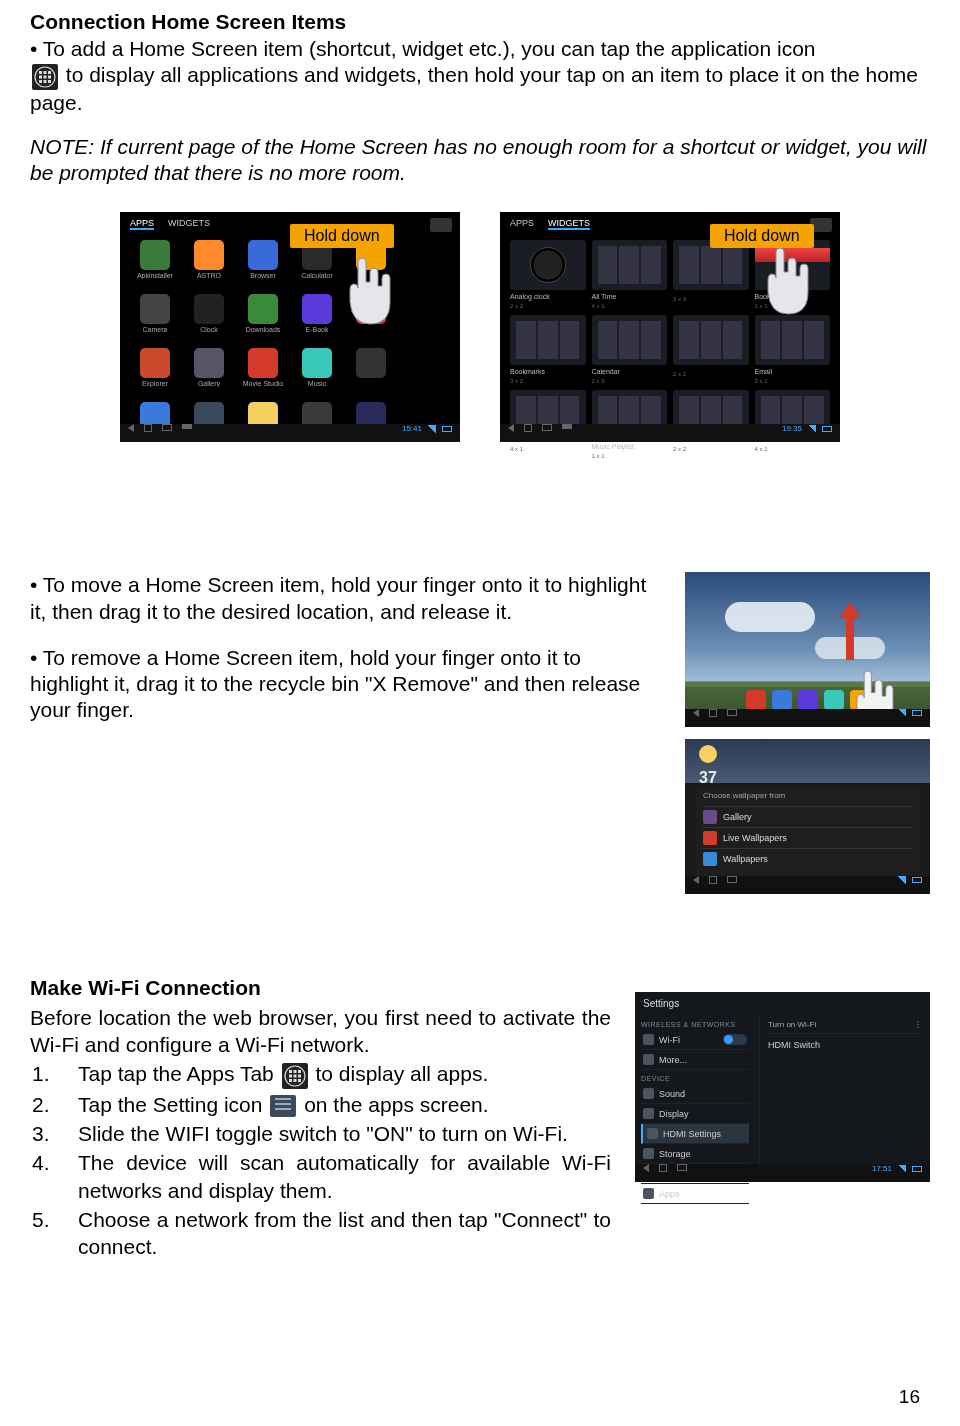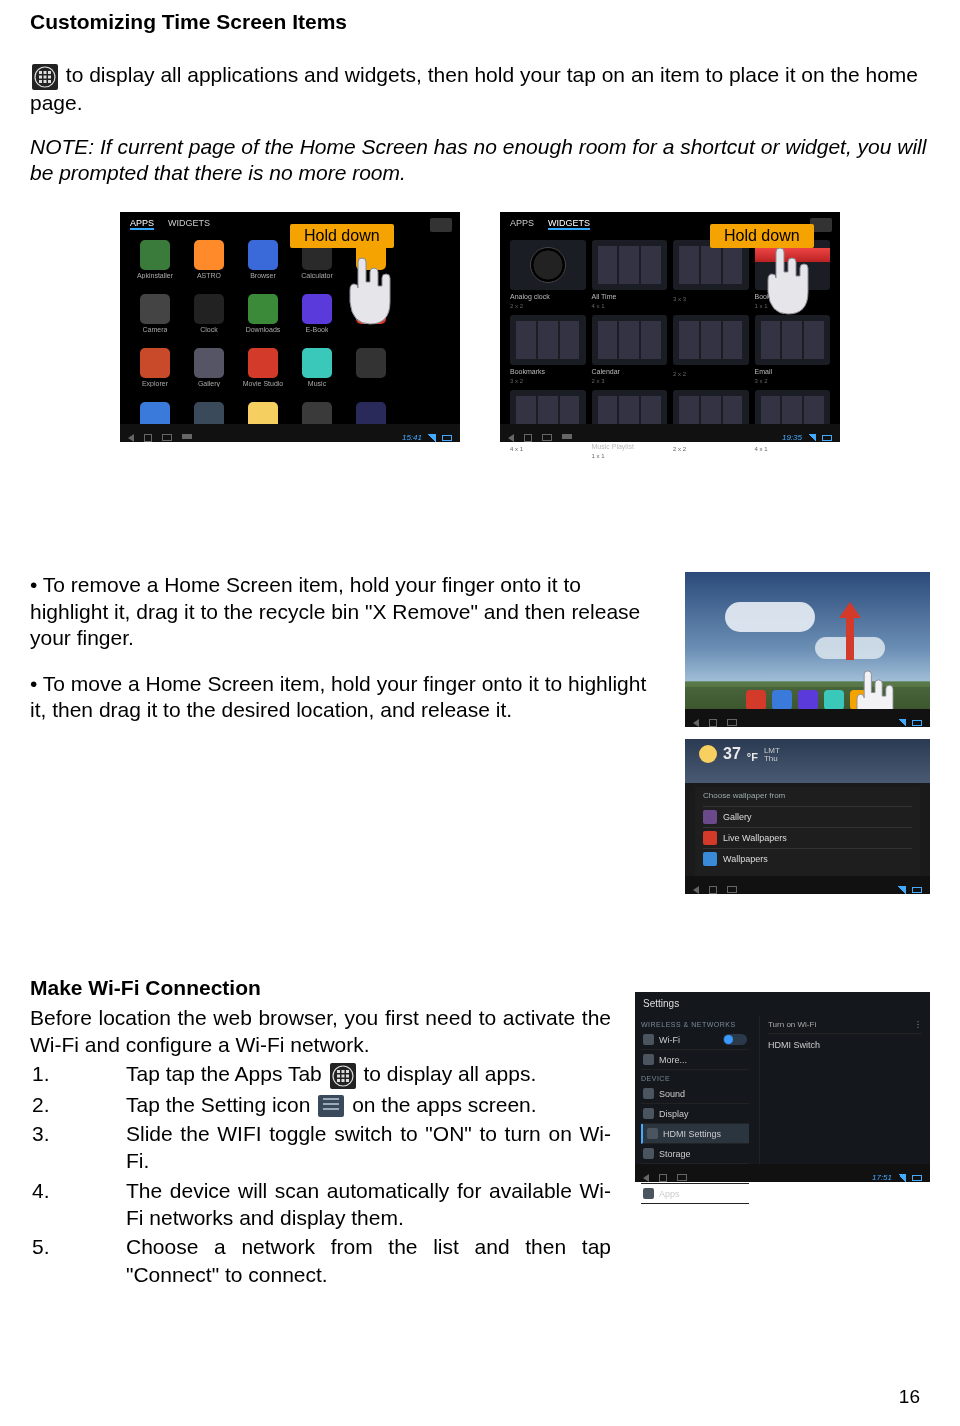--- a/index.html
+++ b/index.html
@@ -81,23 +81,22 @@
     justify-content: flex-start; gap: 2px;
   }
   .app-ico {
     width: 30px; height: 30px; border-radius: 5px;
   }
   .app-lbl { color: #aaa; font-size: 7px; white-space: nowrap; overflow: hidden; text-overflow: ellipsis; max-width: 48px; }
 
   .nav-bar {
     position: absolute; left: 0; right: 0; bottom: 0;
     height: 18px; background: #111;
-    display: flex; justify-content: space-between; align-items: flex-end;
+    display: flex; justify-content: space-between; align-items: flex-start;
     padding: 0 8px;
-    font-style: italic;
   }
   .nav-left { display: flex; gap: 10px; }
   .nav-tri { width: 0; height: 0; border-top: 4px solid transparent; border-bottom: 4px solid transparent; border-right: 6px solid #666; }
   .nav-sq { width: 8px; height: 8px; border: 1px solid #666; }
   .nav-rect { width: 10px; height: 7px; border: 1px solid #666; }
   .nav-dots { width: 10px; height: 5px; background: #666; }
   .nav-right { color: #4af; font-size: 8px; display: flex; gap: 6px; align-items: center; }
   .nav-sig { width: 8px; height: 8px; background: linear-gradient(45deg, transparent 50%, #4af 50%); }
   .nav-bat { width: 10px; height: 6px; border: 1px solid #4af; }
 
@@ -162,40 +161,40 @@
     width: 245px; height: 155px; background: #1a1a1a; position: relative;
     overflow: hidden;
   }
   .wallpaper-shot .sky2 {
     position: absolute; left: 0; right: 0; top: 0; height: 44px;
     background: linear-gradient(#2a3a52, #4a5a72);
   }
   .temp-widget {
     position: absolute; left: 14px; top: 6px;
     color: #eaeaea; font-size: 16px; font-weight: bold;
-    display: flex; align-items: flex-end; gap: 6px;
+    display: flex; align-items: flex-start; gap: 6px; flex-direction: column;
   }
   .temp-sun { width: 18px; height: 18px; border-radius: 50%; background: #f7d060; }
   .temp-small { font-size: 8px; color: #ccc; font-weight: normal; line-height: 1; }
   .darkpanel {
     position: absolute; left: 10px; right: 10px; top: 48px; bottom: 14px;
     background: #1e1e1e; border-radius: 3px; padding: 4px 8px;
     font-size: 9px; color: #ddd;
   }
   .darkpanel .hdr { color: #9aa; font-size: 8px; margin-bottom: 6px; }
   .darkpanel .row { display: flex; align-items: center; gap: 6px; padding: 3px 0; border-top: 1px solid #333; }
   .sqico { width: 14px; height: 14px; border-radius: 2px; }
 
   .wifi-section { margin-top: 80px; display: flex; gap: 24px; align-items: flex-start; }
   .wifi-text { flex: 1; line-height: 1.3; font-size: 21px; }
   .wifi-text .just { text-align: justify; }
   .wifi-list { margin-top: 2px; }
   .wifi-list li { list-style: none; display: flex; margin-bottom: 2px; }
   .wifi-list .num { width: 48px; flex-shrink: 0; padding-left: 2px; }
-  .wifi-list .txt { flex: 1; text-align: justify; margin-left: 48px; }
+  .wifi-list .txt { flex: 1; text-align: justify; }
 
   .settings-shot {
     width: 295px; height: 190px; background: #14181c; position: relative;
     color: #ccc; font-size: 9px; flex-shrink: 0; margin-top: 18px;
   }
   .settings-title { position: absolute; left: 8px; top: 6px; color: #ddd; font-size: 10px; }
   .settings-left {
     position: absolute; left: 0; top: 24px; bottom: 14px; width: 120px;
     padding: 0 6px;
   }
@@ -230,22 +229,23 @@
     background: repeating-linear-gradient(#9ab 0, #9ab 2px, transparent 2px, transparent 5px);
   }
 
   .thick-red {
     stroke: #d43a2a; stroke-width: 8;
   }
 </style>
 </head>
 <body>
 
-<div class="heading">Customizing Time Screen Items</div>
+<div class="heading">Connection Home Screen Items</div>
 <div class="body-text">
+  <span>• To add a Home Screen item (shortcut, widget etc.), you can tap the application icon </span>
   <br>
   <span class="inline-icon">
     <svg width="22" height="22" viewBox="0 0 22 22">
       <circle cx="11" cy="11" r="10" fill="none" stroke="#ddd" stroke-width="1.2"></circle>
       <g fill="#ddd">
         <rect x="5" y="5" width="3" height="3"></rect>
           <rect x="9.5" y="5" width="3" height="3"></rect>
           <rect x="14" y="5" width="3" height="3"></rect>
         <rect x="5" y="9.5" width="3" height="3"></rect>
           <rect x="9.5" y="9.5" width="3" height="3"></rect>
@@ -538,22 +538,22 @@
         <div class="nav-sig"></div>
         <div class="nav-bat"></div>
       </div>
     </div>
   </div>
 
 </div>
 
 <div class="section-move">
   <div class="move-text">
+    <p class="bullet">To move a Home Screen item, hold your finger onto it to highlight it, then drag it to the desired location, and release it.</p>
     <p class="bullet">To remove a Home Screen item, hold your finger onto it to highlight it, drag it to the recycle bin "X Remove" and then release your finger.</p>
-    <p class="bullet">To move a Home Screen item, hold your finger onto it to highlight it, then drag it to the desired location, and release it.</p>
   </div>
   <div class="side-shots">
     <div class="side-shot">
       <div class="sky"></div>
       <div class="cloud1"></div>
       <div class="cloud2"></div>
       <svg class="red-arrow" width="30" height="60">
         <line x1="15" y1="58" x2="15" y2="10" class="thick-red"></line>
         <polygon points="15,0 4,16 26,16" fill="#d43a2a"></polygon>
       </svg>

